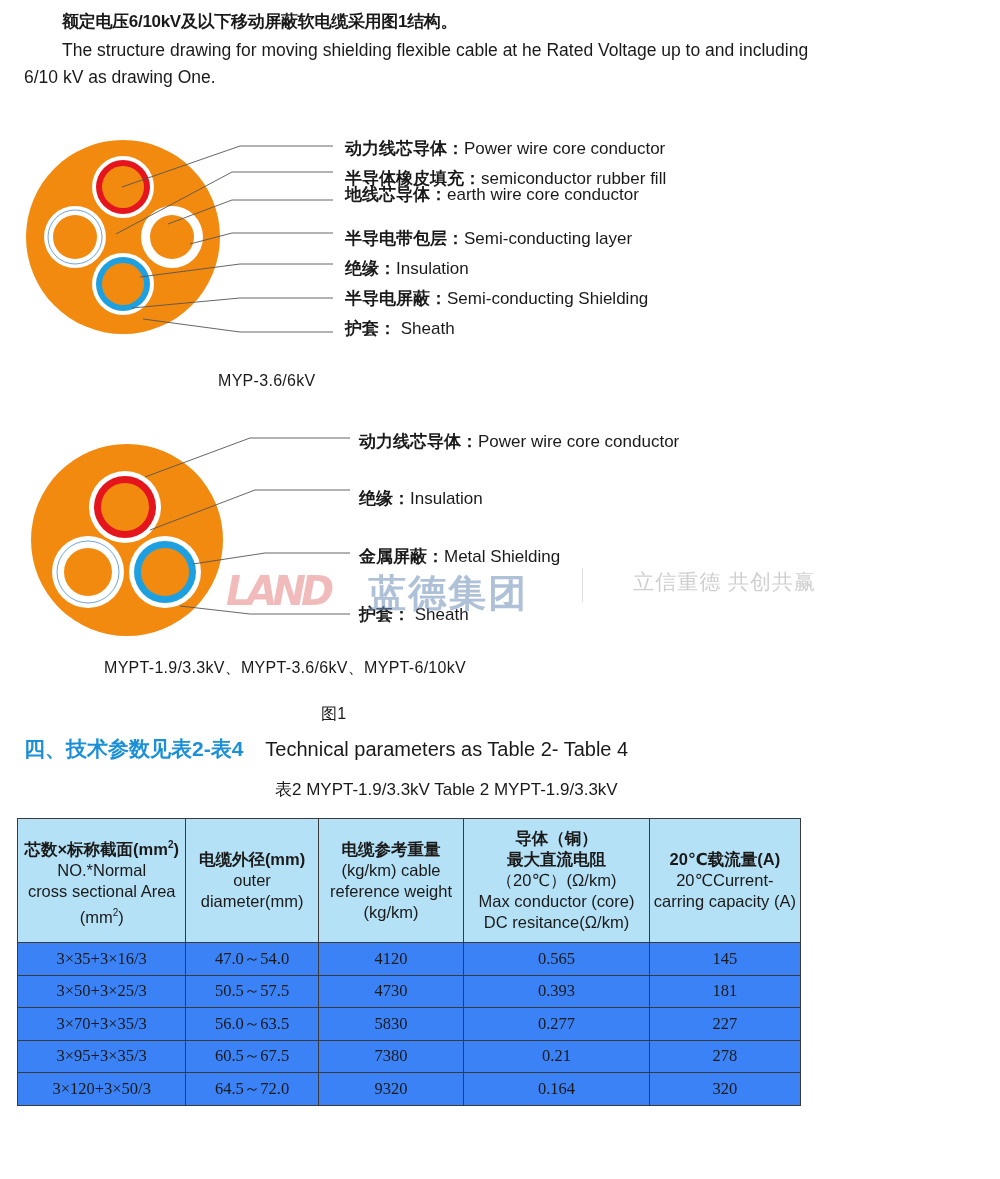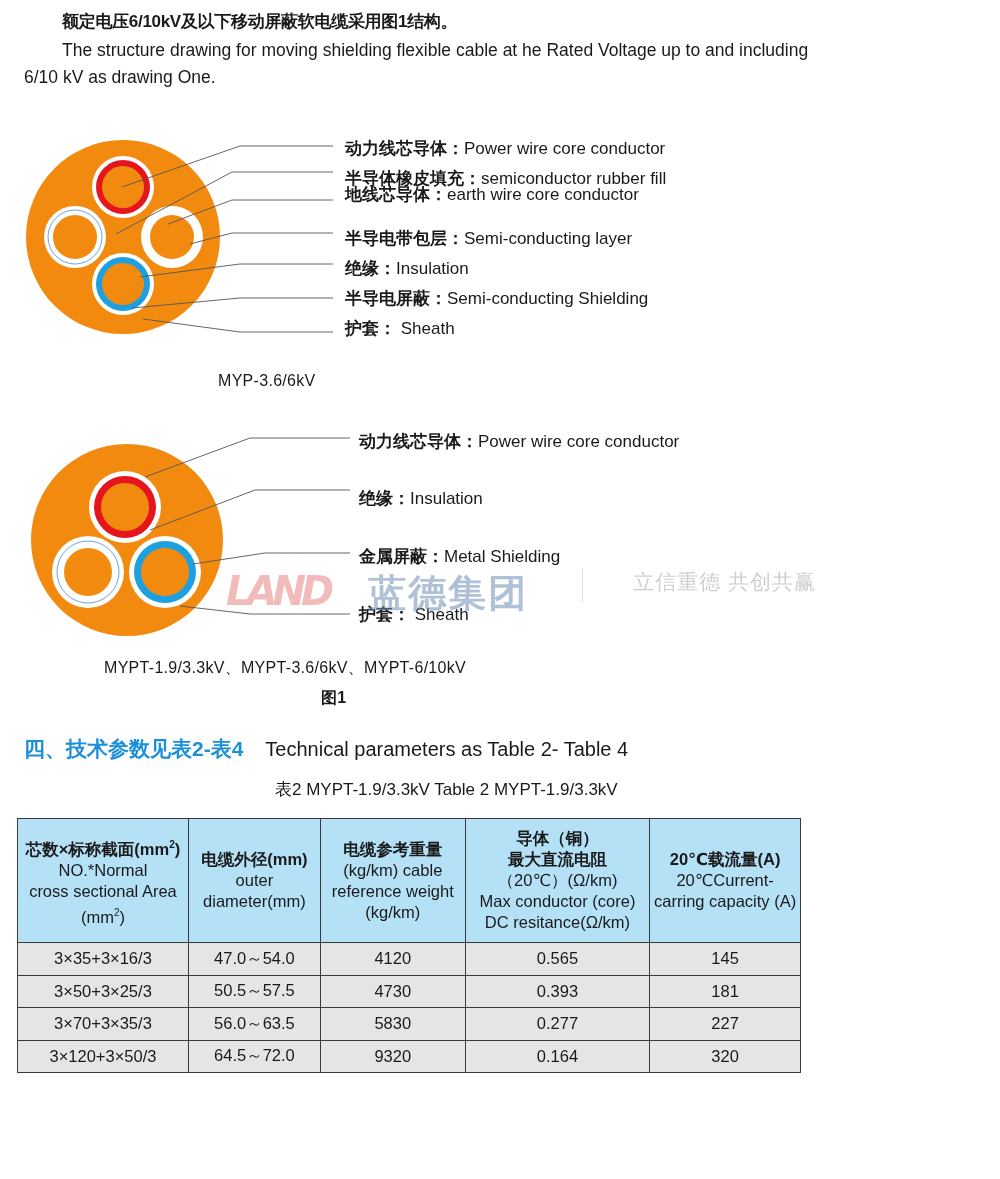--- a/index.html
+++ b/index.html
@@ -24,21 +24,21 @@
   .section-heading { position:absolute; left:24px; top:735px; white-space:nowrap; }
   .section-heading .cn { color:#1b8fd8; font-size:21px; font-weight:bold; }
   .section-heading .en { font-size:20px; margin-left:22px; }
   .table-caption { position:absolute; left:275px; top:778px; font-size:17px; white-space:nowrap; }
 
   table.spec { position:absolute; left:17px; top:818px; border-collapse:collapse; width:784px;
                font-size:16.5px; }
   table.spec th, table.spec td { border:1.5px solid #3a3a3a; text-align:center; padding:0; }
   table.spec th { background:#b5e1f6; font-weight:normal; height:123px; line-height:21px; vertical-align:middle; }
   table.spec th .cn { font-weight:bold; }
-  table.spec td { background:#e5e5e5; height:31.5px; }
+  table.spec td { background:#3b82f6; height:31.5px;font-family:Liberation Serif, serif; }
   sup { font-size:10px; }
 </style>
 </head>
 <body>
 
 <div class="abs intro-cn">额定电压6/10kV及以下移动屏蔽软电缆采用图1结构。</div>
 <div class="abs intro-en1">The structure drawing for  moving shielding  flexible cable at he Rated Voltage up to and including</div>
 <div class="abs intro-en2">6/10 kV as drawing One.</div>
 
 <svg class="diagram" width="360" height="360" style="top:0;">
@@ -111,21 +111,21 @@
 </div>
 
 <div class="watermark">
   <span class="wm-logo">LAND</span>
   <span class="wm-cn">蓝德集团</span>
   <span class="wm-bar"></span>
   <span class="wm-slogan">立信重德 共创共赢</span>
 </div>
 
 <div class="model" style="left:104px;top:658px;">MYPT-1.9/3.3kV、MYPT-3.6/6kV、MYPT-6/10kV</div>
-<div class="model" style="left:321px;top:688px;font-weight:bold;">图1</div>
+<div class="model" style="left:321px;top:704px;font-weight:normal;">图1</div>
 
 <div class="section-heading">
   <span class="cn">四、技术参数见表2-表4</span><span class="en">Technical parameters as Table 2- Table 4</span>
 </div>
 <div class="table-caption">表2  MYPT-1.9/3.3kV Table 2  MYPT-1.9/3.3kV</div>
 
 <table class="spec">
   <colgroup>
     <col style="width:211px">
       <col style="width:150px">
@@ -182,20 +182,27 @@
       <td>181</td>
     </tr>
     <tr>
       <td>3×70+3×35/3</td>
       <td>56.0～63.5</td>
       <td>5830</td>
       <td>0.277</td>
       <td>227</td>
     </tr>
     <tr>
+      <td>3×95+3×35/3</td>
+      <td>60.5～67.5</td>
+      <td>7380</td>
+      <td>0.21</td>
+      <td>278</td>
+    </tr>
+    <tr>
       <td>3×120+3×50/3</td>
       <td>64.5～72.0</td>
       <td>9320</td>
       <td>0.164</td>
       <td>320</td>
     </tr>
   </tbody>
 </table>
 
 </body></html>

